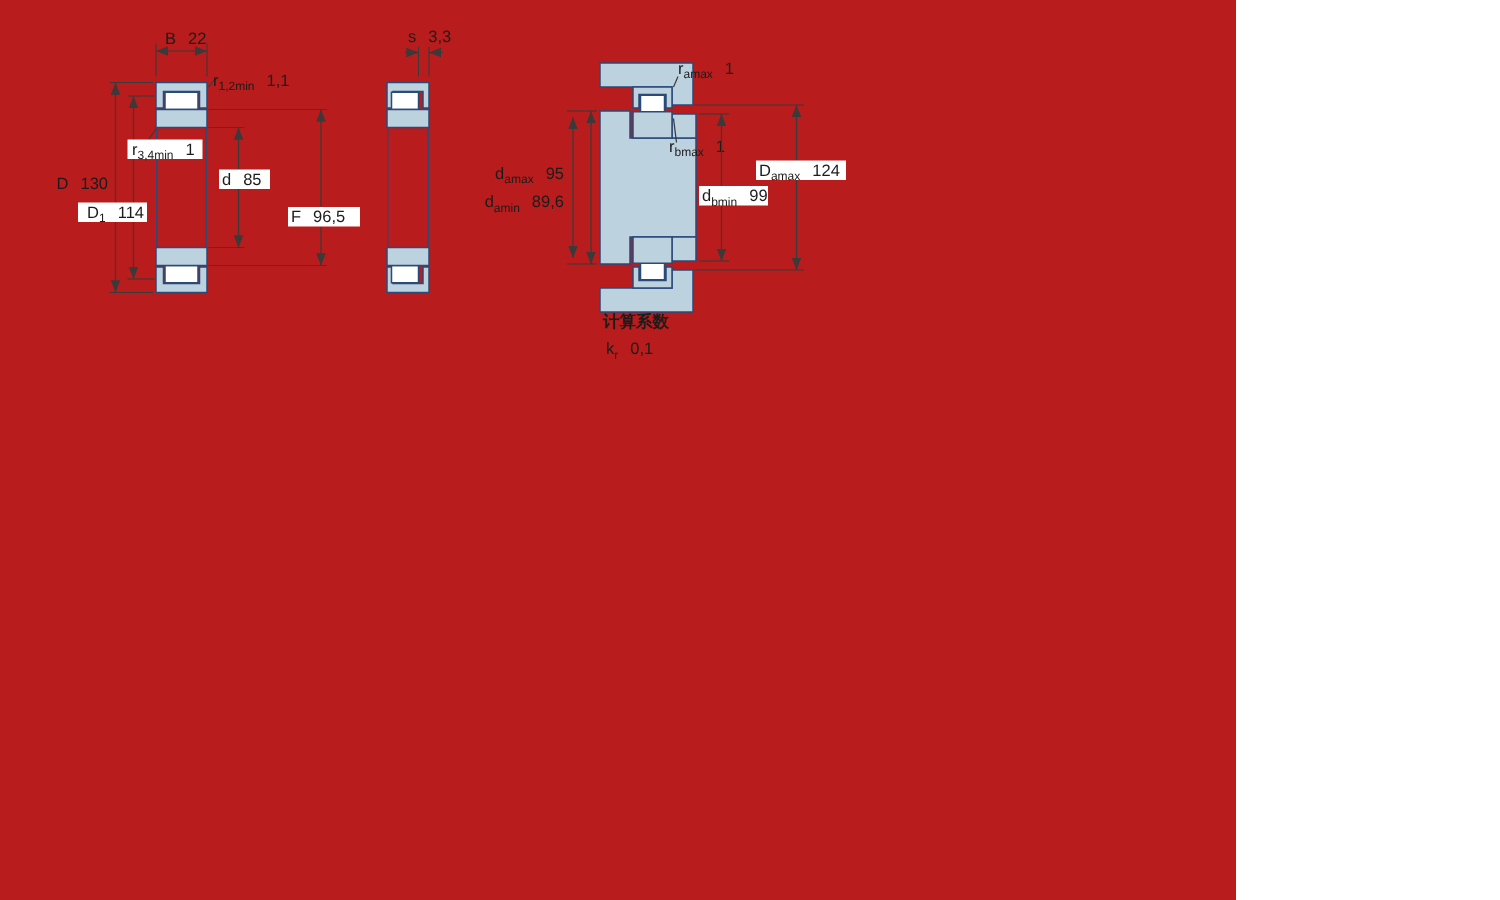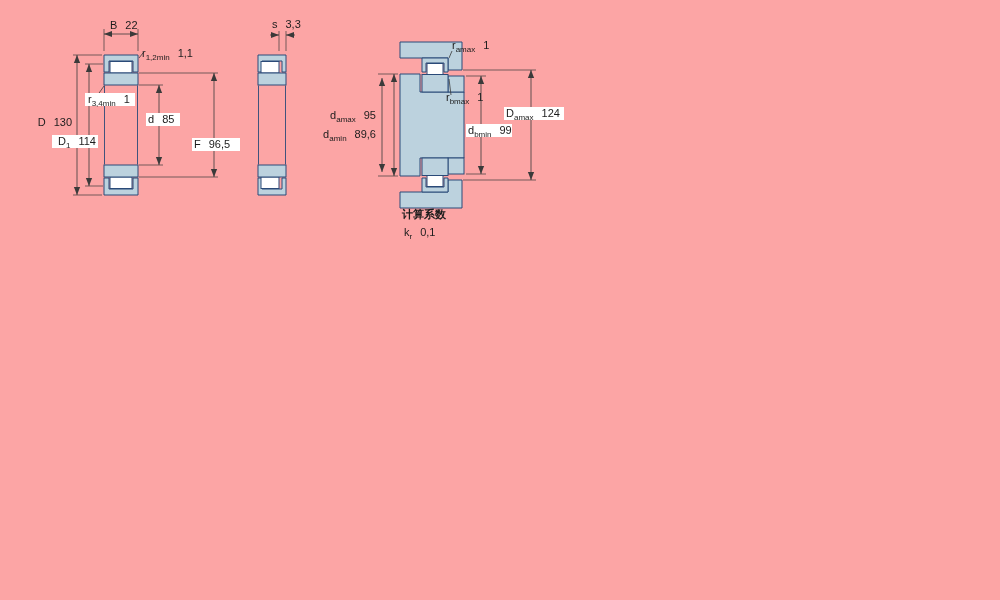--- a/index.html
+++ b/index.html
@@ -1,16 +1,16 @@
 <!DOCTYPE html>
 <html style="--part-fill: #bcd2de; --part-stroke: #2a4a78; --dim: #3a3a3a; --text: #1c1c1c;"><head>
 <meta charset="utf-8">
 <style>
   html,body{margin:0;padding:0;background:#ffffff;}
-  .stage{position:relative;width:1000px;height:600px;background:#fca5a5;overflow:hidden;}
+  .stage{position:relative;width:824px;height:600px;background:#b91c1c;overflow:hidden;}
   .part{fill:var(--part-fill);stroke:var(--part-stroke);stroke-width:1;stroke-linejoin:miter;}
   .roller{fill:#ffffff;stroke:var(--part-stroke);stroke-width:1;}
   .edge{stroke:var(--part-stroke);stroke-width:0.9;}
   .dim{stroke:var(--dim);stroke-width:0.8;fill:none;}
   .ext{stroke:var(--dim);stroke-width:0.7;}
   .leader{stroke:var(--dim);stroke-width:0.8;fill:none;}
   .lbl{font:11px "Liberation Sans",sans-serif;fill:var(--text);}
   .sub{font-size:8px;}
   .bold{font-weight:bold;}
   .mask{fill:#ffffff;stroke:none;}

